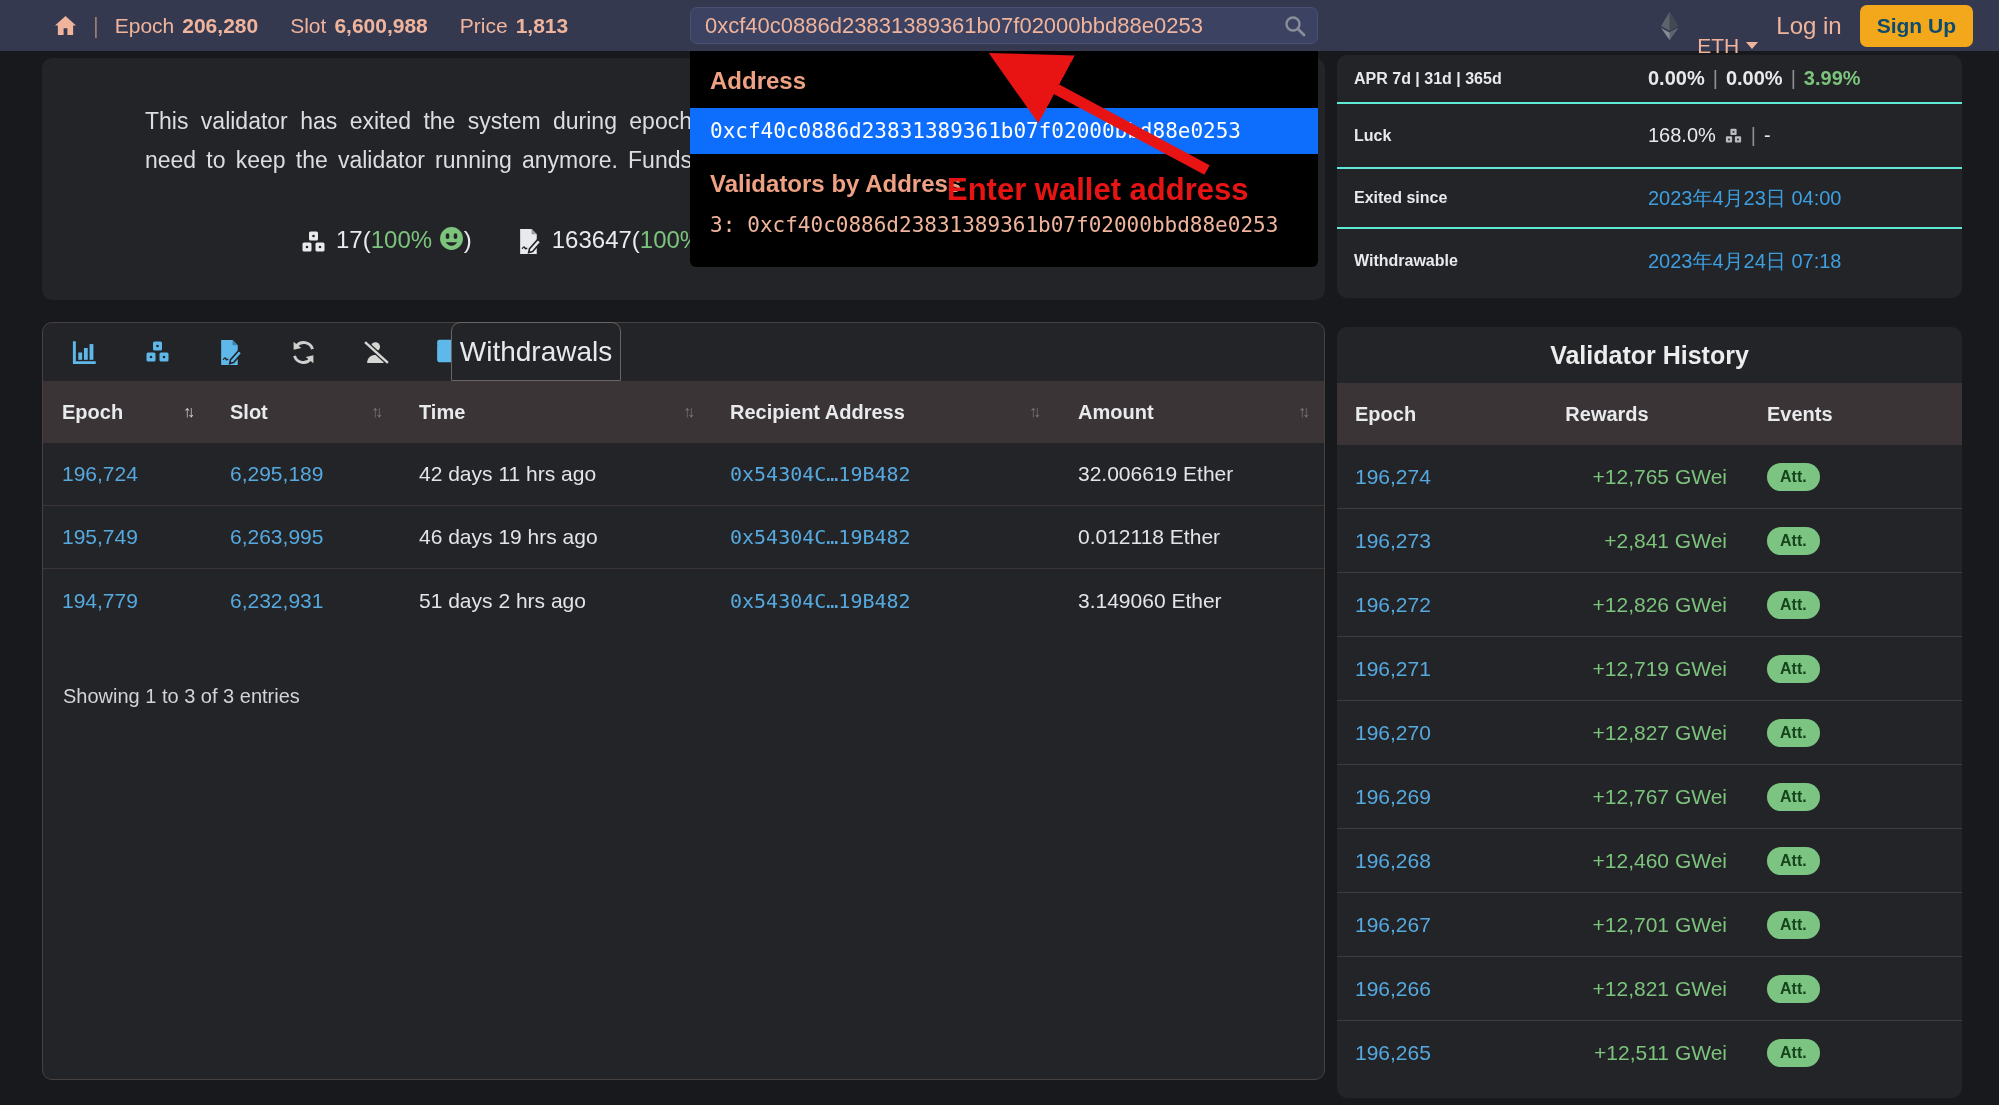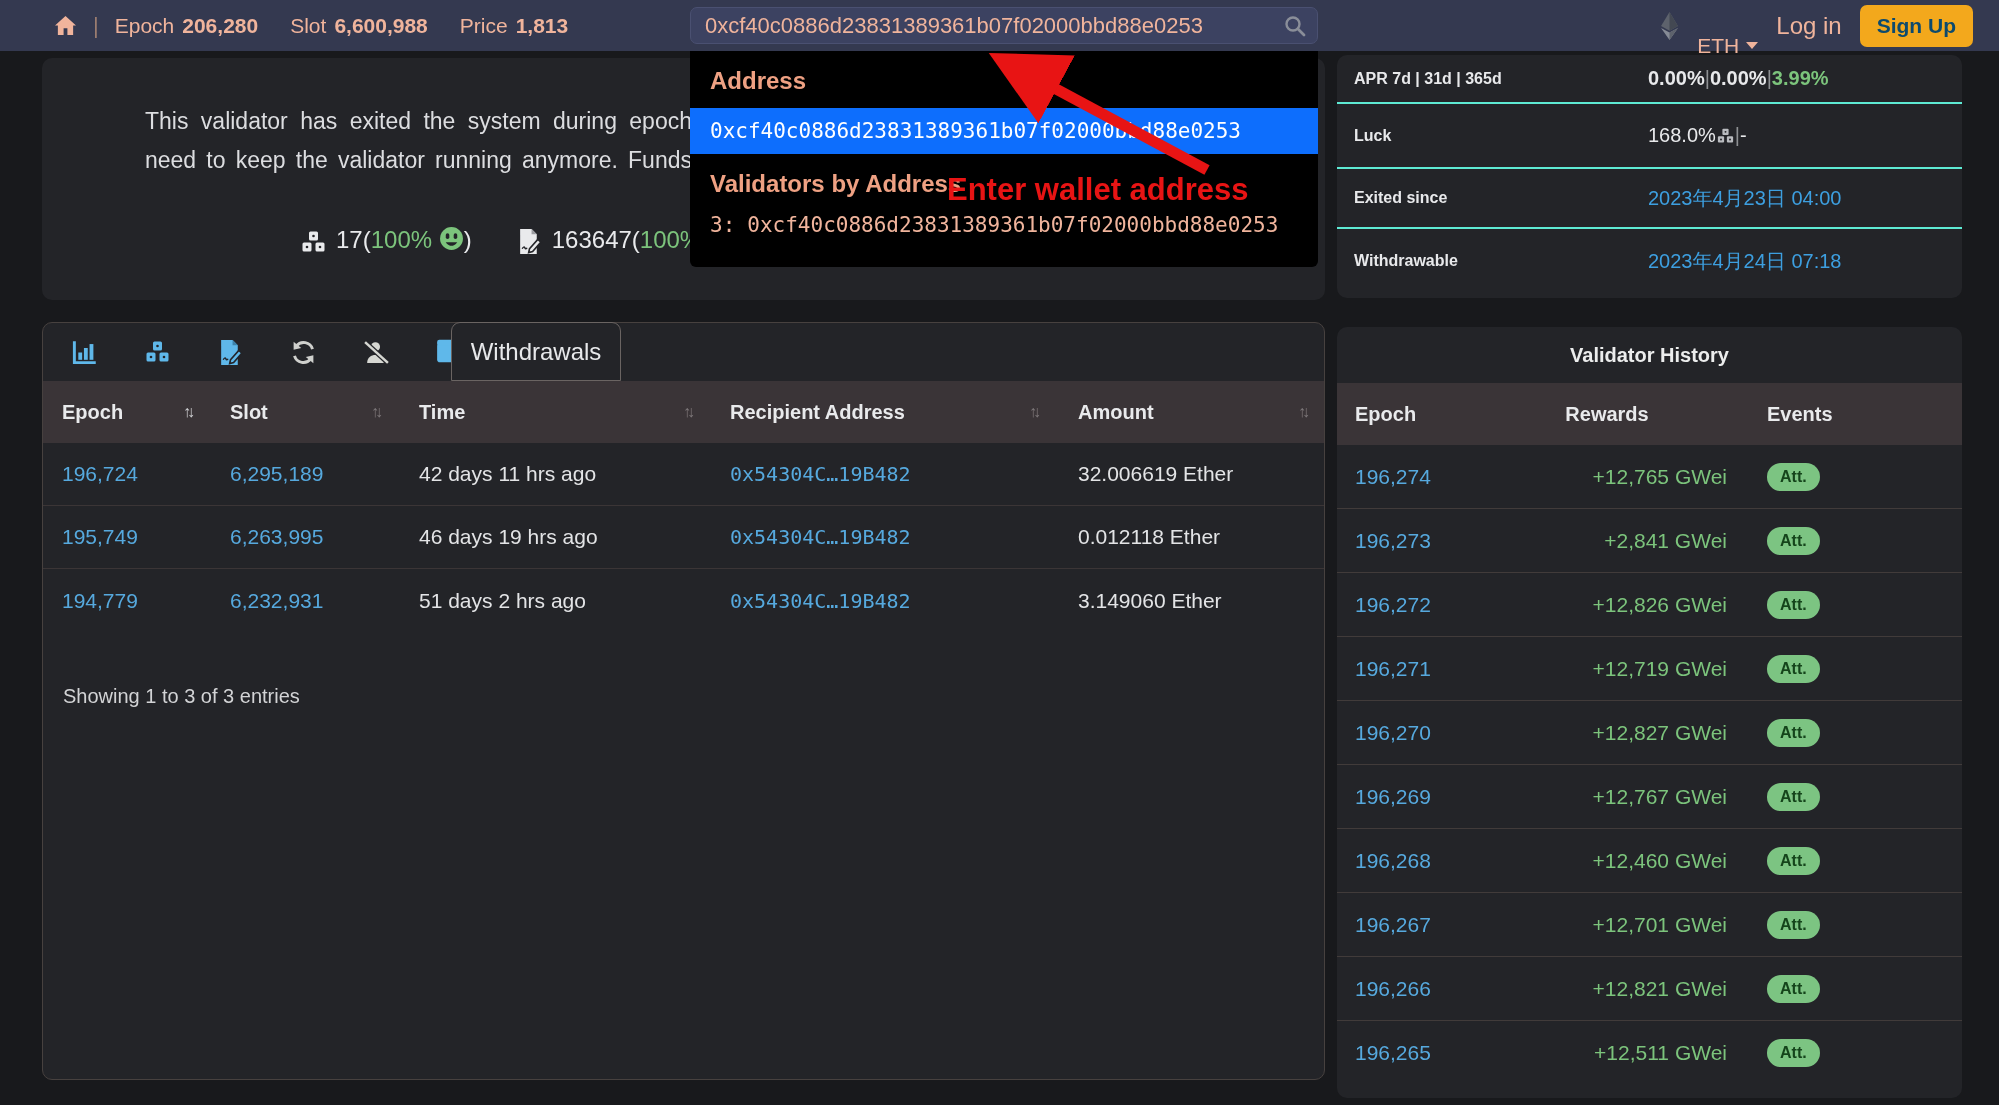--- a/index.html
+++ b/index.html
@@ -56,51 +56,51 @@
   .stat-group { display:flex; align-items:center; gap:9px; }
   .green { color:#7cc47c; }
   .smiley { display:inline-block; vertical-align:-3px; }
 
   .card-overview { left:1337px; top:55px; width:625px; height:243px; z-index:10; }
   .ov-row { position:relative; padding-left:17px; display:flex; align-items:center; }
   .ov-row + .ov-row { border-top:2px solid #5eead4; }
   .ov-r1 { height:47px; } .ov-r2 { height:65px; } .ov-r3 { height:60px; } .ov-r4 { height:66px; }
   .ov-label { color:#e8e9eb; font-weight:700; font-size:16px; }
   .ov-value { position:absolute; left:311px; font-size:20px; color:#e8e9eb;
-              display:flex; align-items:center; }
+              display:flex; align-items:center; gap:8px; }
   .ov-sep { color:#8e9093; font-weight:400; }
   .bold { font-weight:700; }
   .date-blue { color:#3d9fe0; font-weight:400; }
 
   
   .card-main { left:42px; top:322px; width:1283px; height:758px; z-index:5;
                border:1px solid #47413f; }
   .tabbar { position:relative; height:58px; display:flex; align-items:center;
             padding-left:28px; gap:46px; }
   .tab-icon { width:27px; height:27px; display:inline-flex; }
   .tab-active { position:absolute; left:408px; top:-1px; width:170px; height:59px;
             border:1px solid #6a6462; border-radius:9px 9px 0 0; background:#232428;
             display:flex; align-items:center; justify-content:center;
-            color:#e8e9eb; font-size:24px; }
+            color:#e8e9eb; font-size:28px; }
   .wgrid { display:grid; grid-template-columns:168px 188px 312px 346px 269px; align-items:center; }
   .whead { height:62px; background:#3a3437; color:#e9eaec; font-weight:700; font-size:20px; }
   .th { display:flex; align-items:center; justify-content:space-between; padding-right:16px; }
   .sort { font-size:16px; letter-spacing:-4px; color:#7d7779; padding-right:4px; }
   .sort-active { color:#cfd0d3; }
   .wrow { height:63px; font-size:21px; color:#e3e4e6; border-bottom:1px solid #3b3536; }
   .c1 { padding-left:19px; } .c2 { padding-left:19px; } .c3 { padding-left:20px; }
   .c4 { padding-left:19px; } .c5 { padding-left:21px; }
   .link { color:#56a9de; }
   .addr { font-family:"DejaVu Sans Mono", monospace; font-size:20px; color:#56a9de; }
   .showing { position:absolute; left:20px; top:362px; color:#d2d3d5; font-size:20px; }
 
   
   .card-history { left:1337px; top:327px; width:625px; height:771px; z-index:5; }
   .hist-title { height:56px; display:flex; align-items:center; justify-content:center;
-                color:#eceded; font-size:20px; font-weight:700; }
+                color:#eceded; font-size:25px; font-weight:700; }
   .hgrid { display:grid; grid-template-columns:150px 240px 235px; align-items:center; }
   .hhead { height:62px; background:#3a3437; color:#e9eaec; font-weight:700; font-size:20px; }
   .hc1 { padding-left:18px; } .hc2-head { text-align:center; } .hc3 { padding-left:40px; }
   .hc2 { text-align:right; }
   .hrow { height:64px; font-size:21px; border-bottom:1px solid #413b3a; }
   .badge { display:inline-block; background:#7cc482; color:#15441b; font-weight:700;
            font-size:16px; padding:5px 13px; border-radius:15px; }
 </style>
 </head>
 <body>

